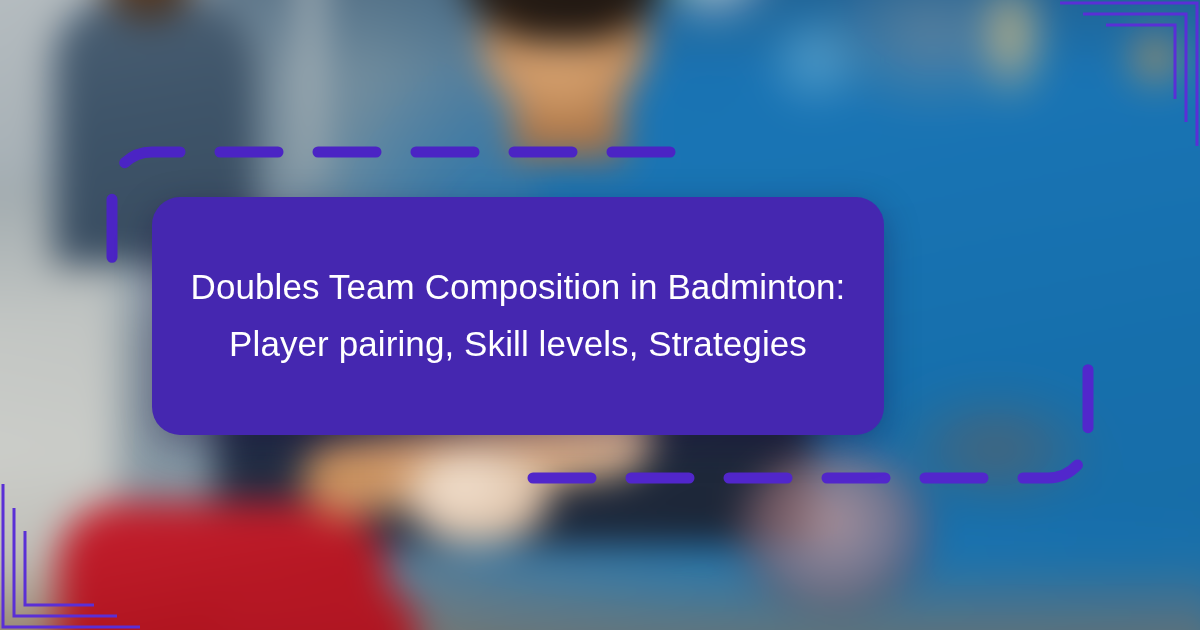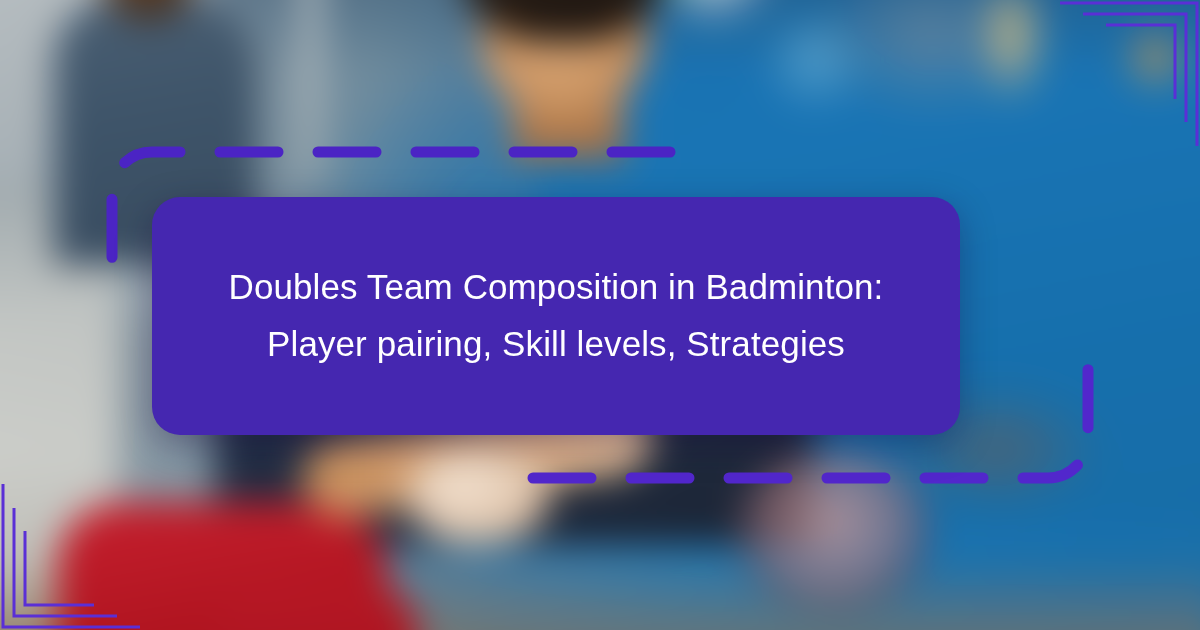--- a/index.html
+++ b/index.html
@@ -169,21 +169,21 @@
   }
 
   
   #deco { position: absolute; inset: 0; pointer-events: none; }
 
   
   #title-card {
     position: absolute;
     left: 152px;
     top: 197px;
-    width: 808px;
+    width: 732px;
     height: 238px;
     border-radius: 28px;
     background: #4527b0;
     box-shadow: 0 10px 34px rgba(20,10,60,.34);
     display: flex;
     align-items: center;
     justify-content: center;
   }
   #title-text {
     margin: 0;

